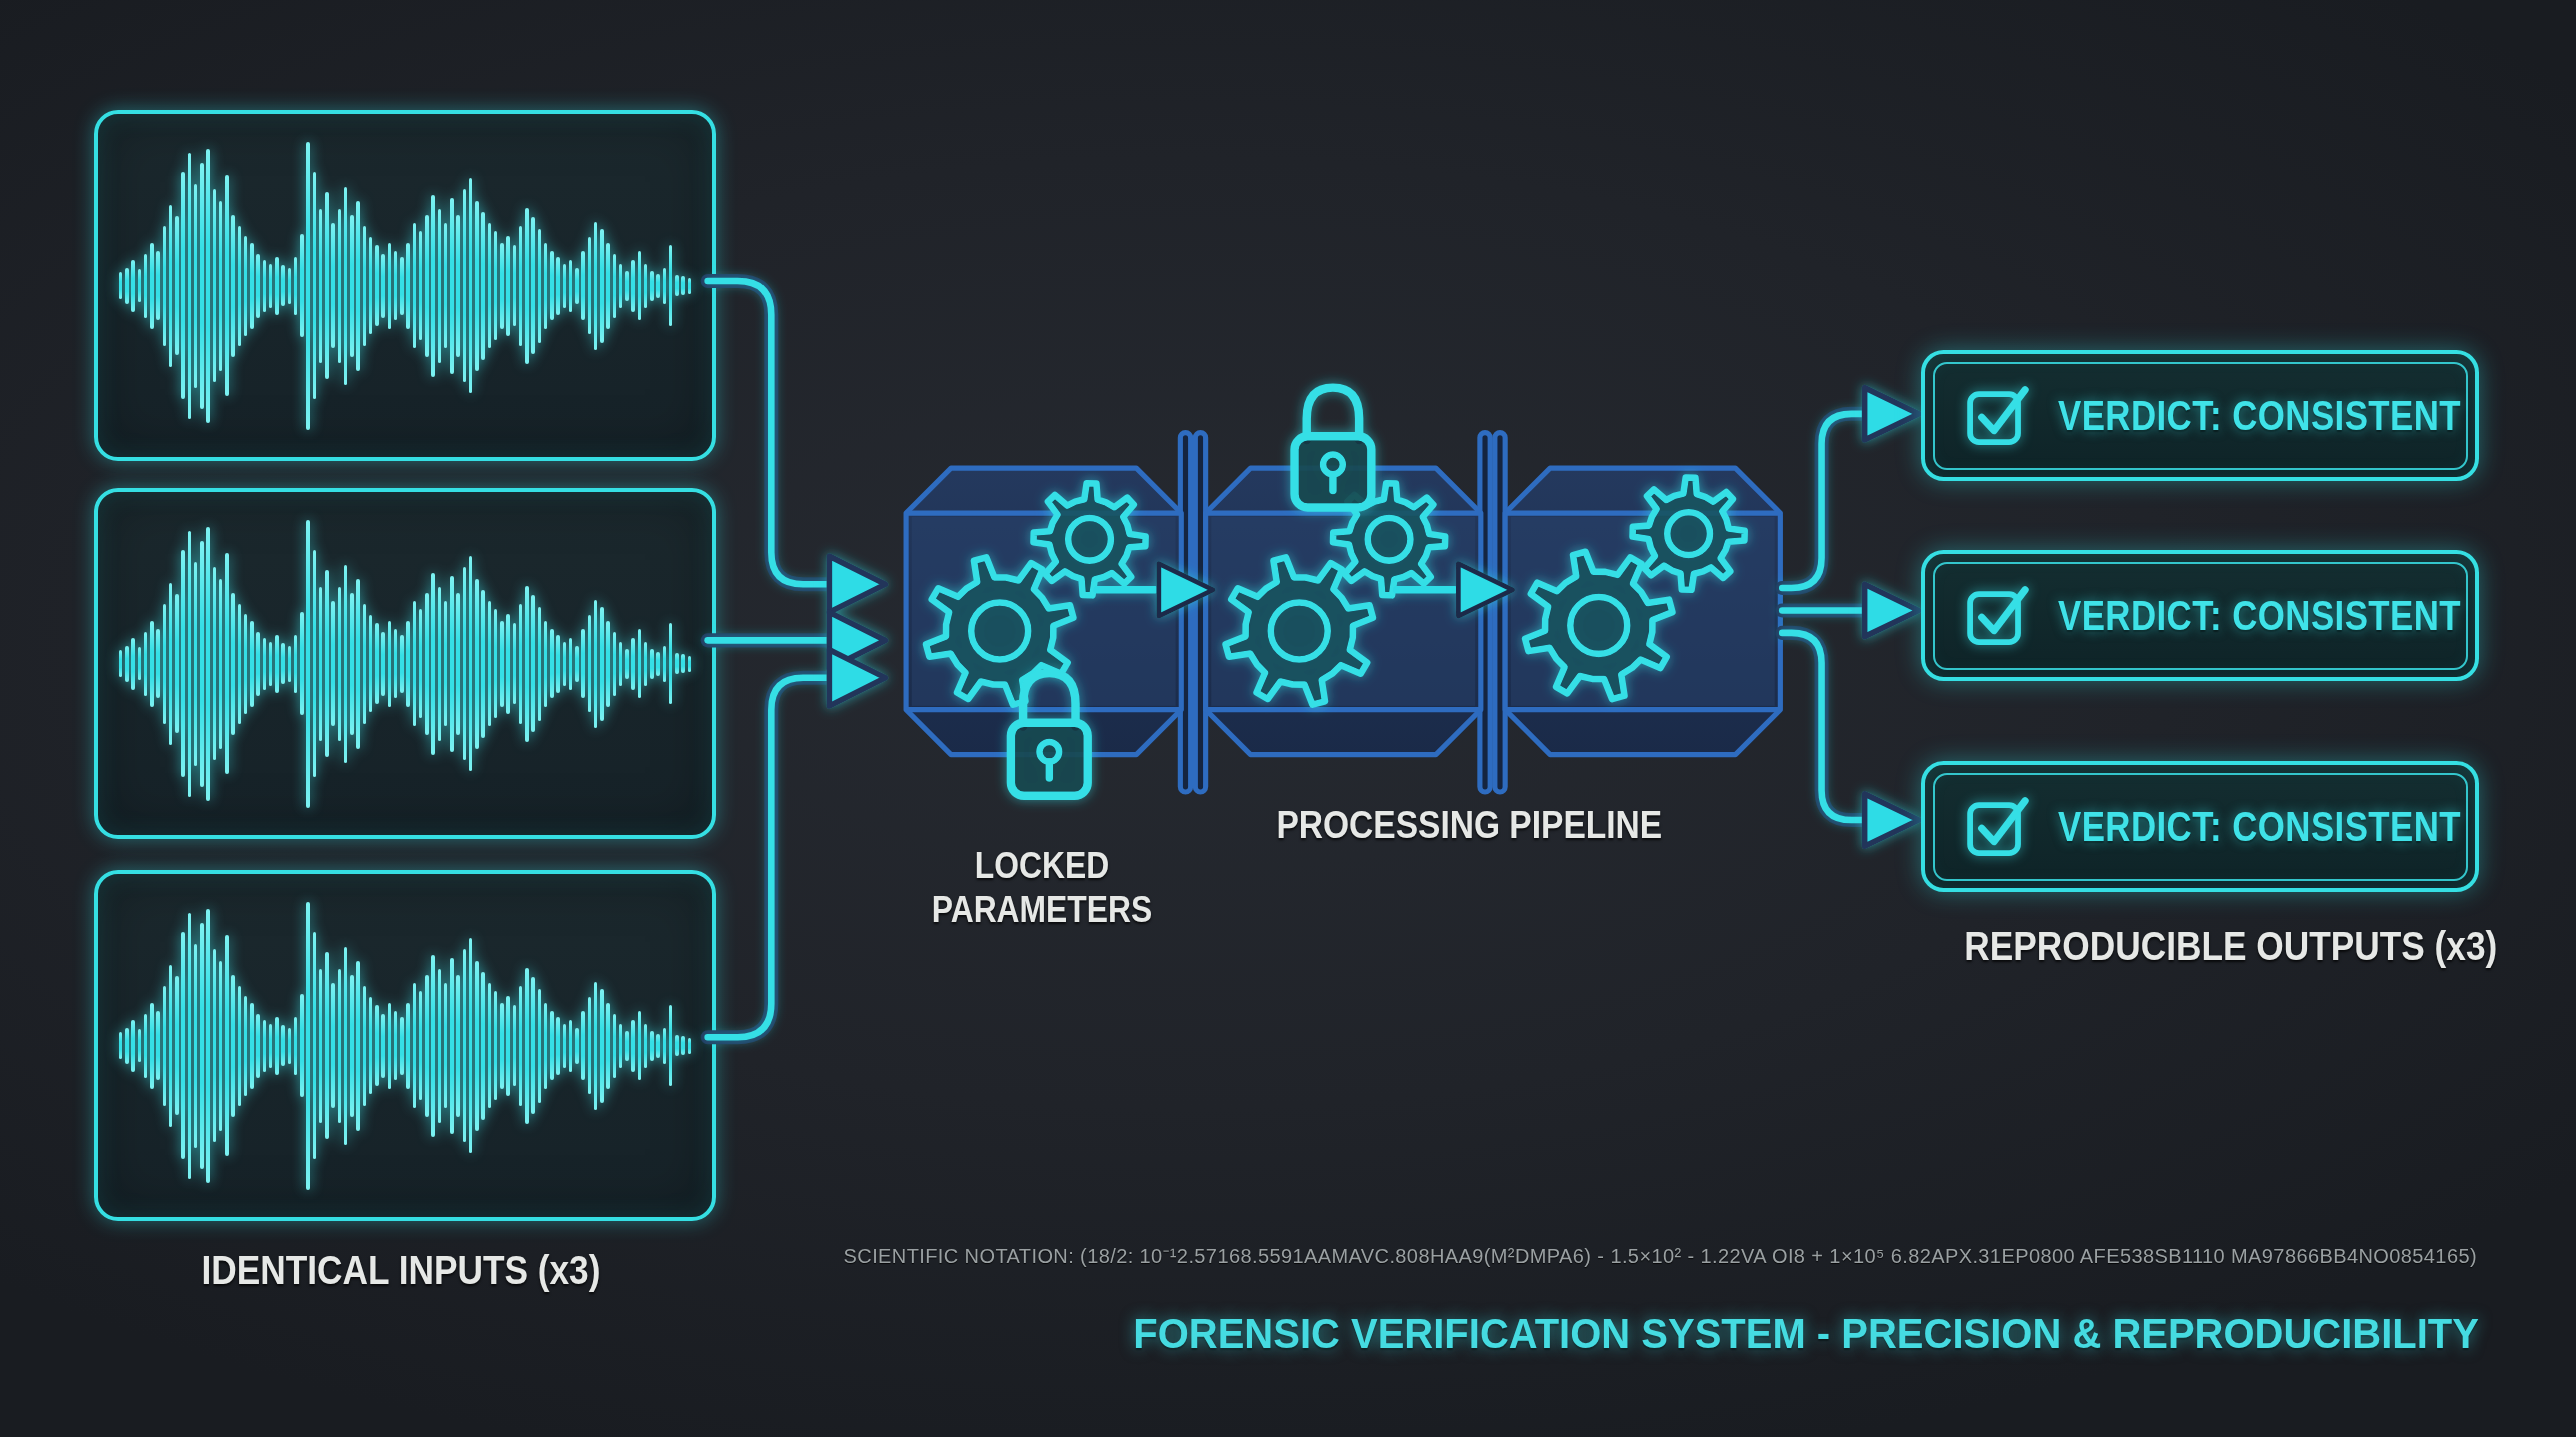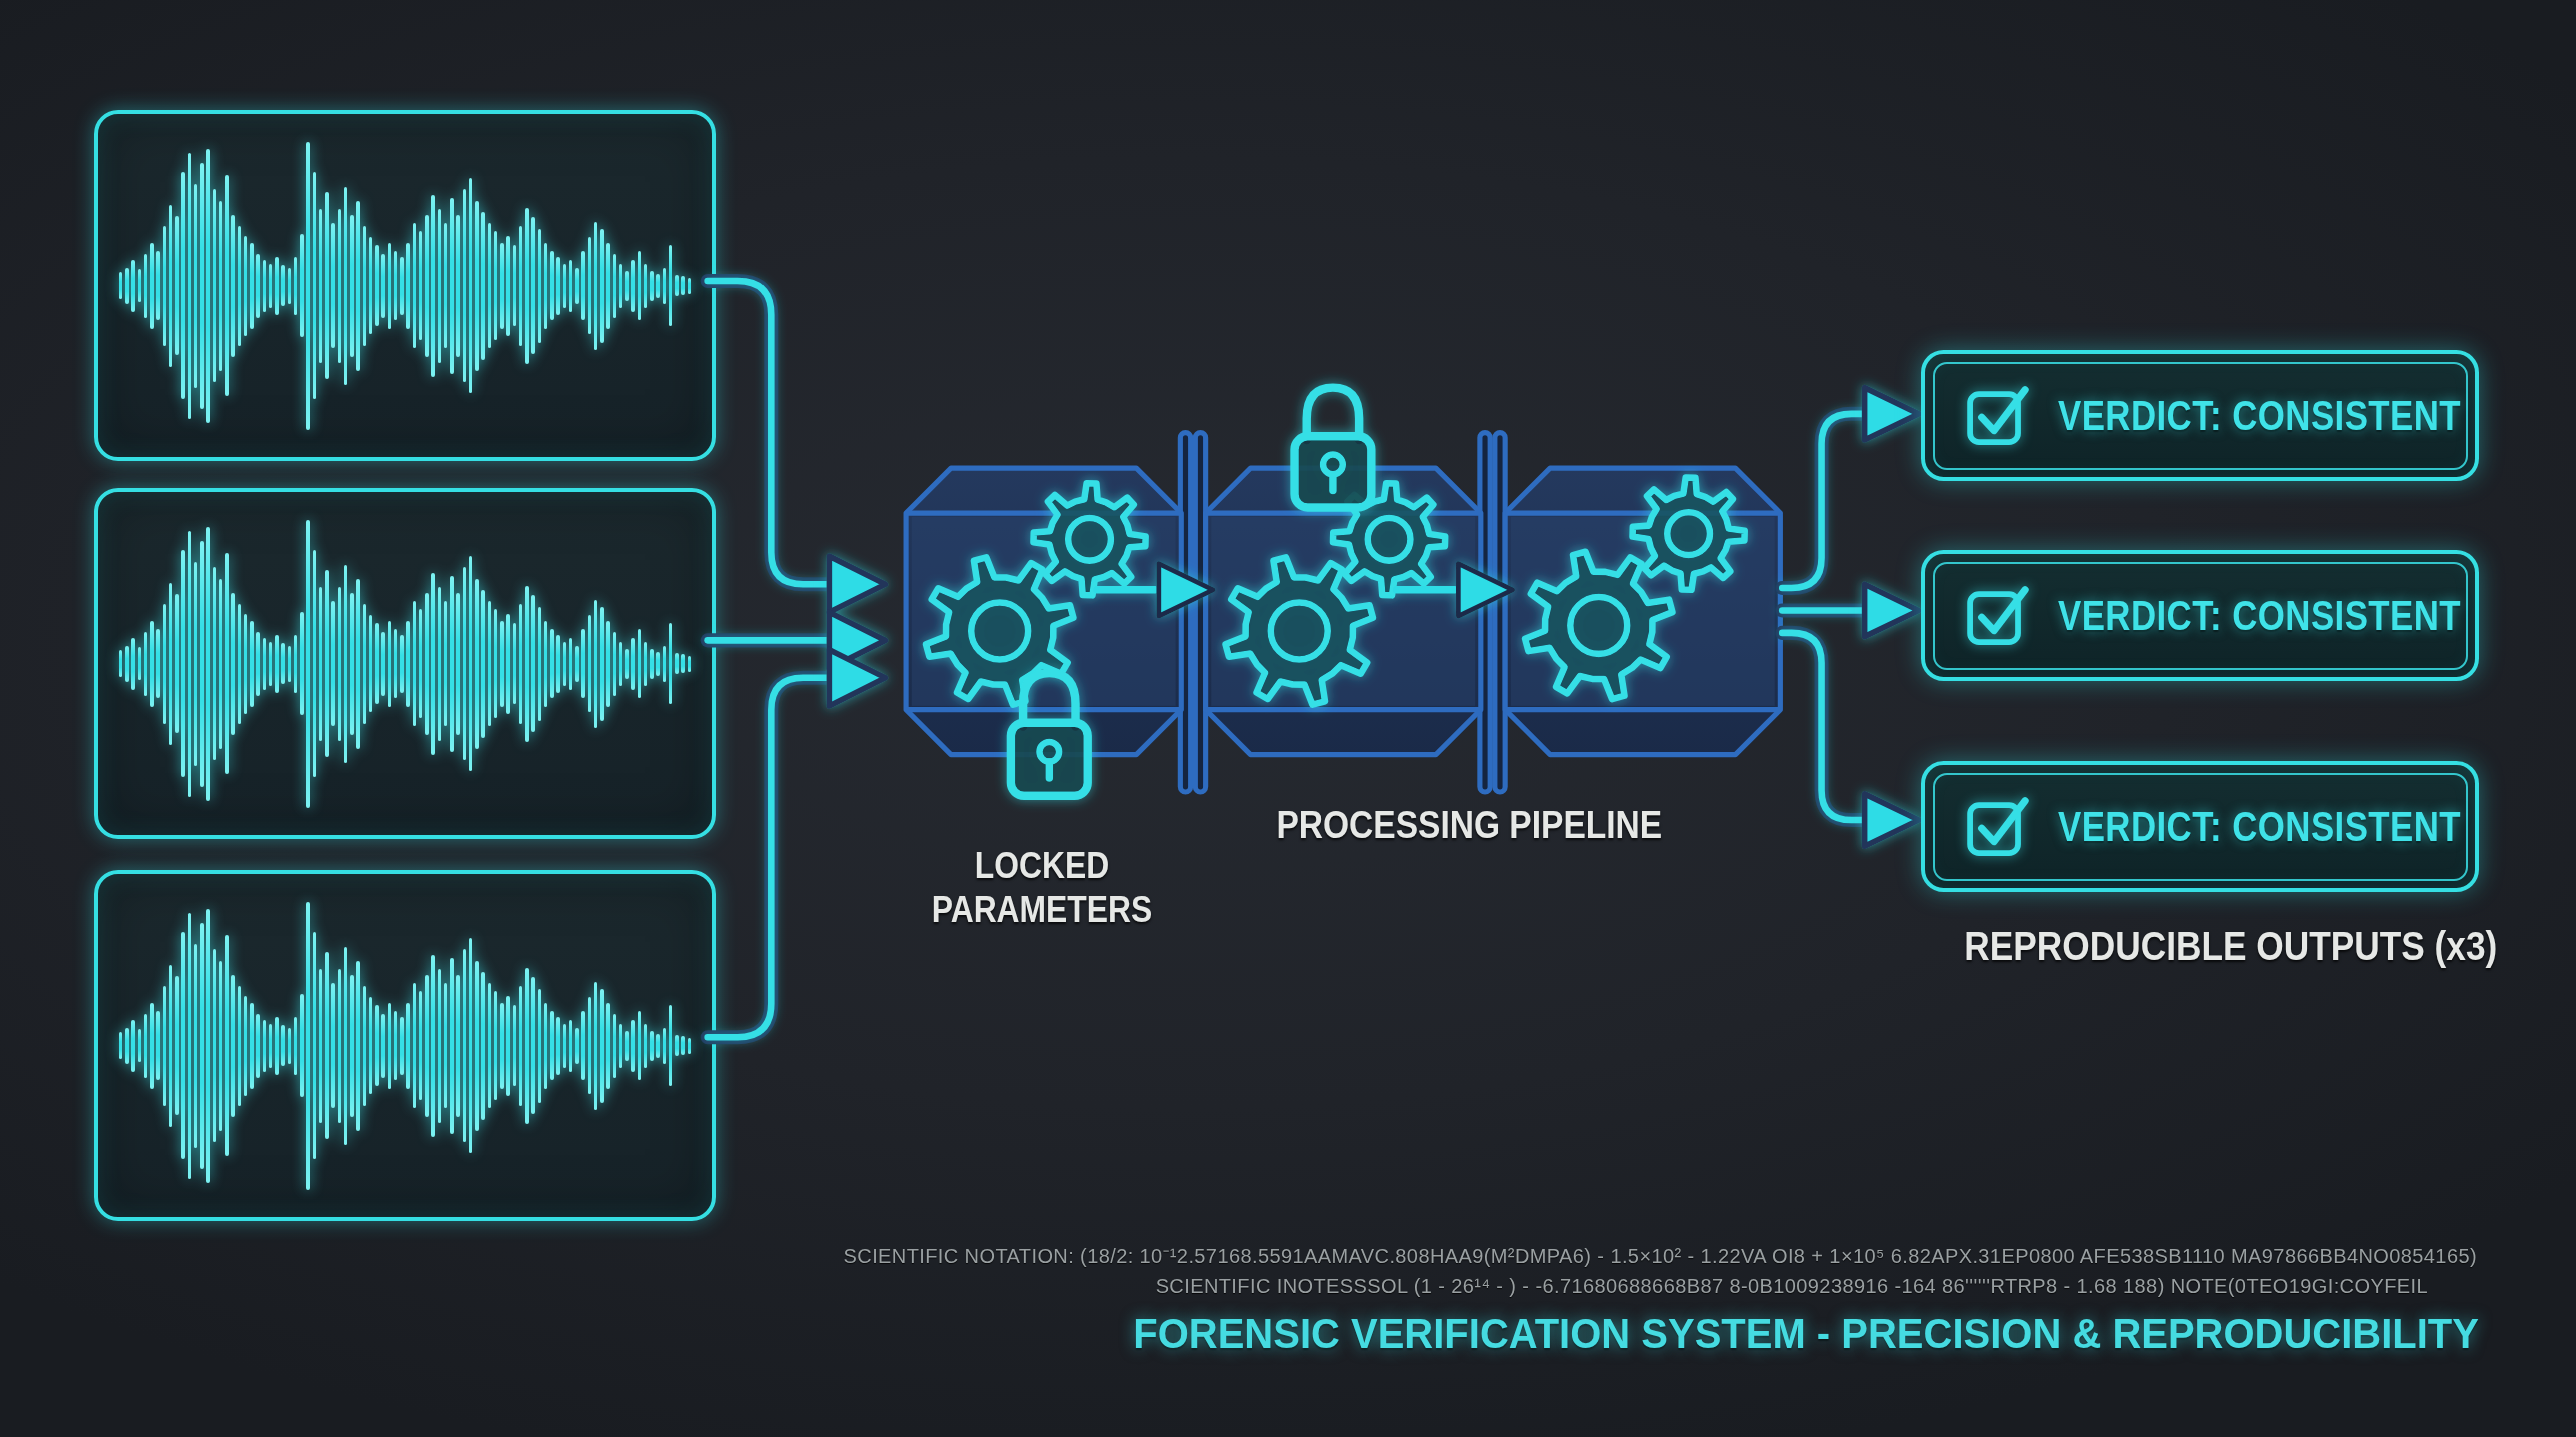--- a/index.html
+++ b/index.html
@@ -345,20 +345,23 @@
         <div class="wbar" style="height: 69px;"></div>
         <div class="wbar" style="height: 44px;"></div>
         <div class="wbar" style="height: 30px;"></div>
         <div class="wbar" style="height: 24px;"></div>
         <div class="wbar" style="height: 36px;"></div>
         <div class="wbar" style="height: 81px;"></div>
         <div class="wbar" style="height: 21.5px;"></div>
         <div class="wbar" style="height: 19px;"></div>
         <div class="wbar" style="height: 16px;"></div>
       </div>
+  </div>
+  <div class="lbl" style="left:94px;top:1247px;width:614px;font-size:41px">
+    <span class="cond" style="display:inline-block">IDENTICAL INPUTS (x3)</span>
   </div>
 
   <svg class="overlay" viewBox="0 0 2752 1536">
     <defs>
       <filter id="cyanGlow" x="-60%" y="-60%" width="220%" height="220%">
         <feDropShadow dx="0" dy="0" stdDeviation="6" flood-color="#2fe0e8" flood-opacity="0.55"></feDropShadow>
       </filter>
       <linearGradient id="segFill" x1="0" y1="0" x2="0" y2="1">
         <stop offset="0" stop-color="#24395e"></stop>
         <stop offset="1" stop-color="#1a2a48"></stop>
@@ -514,18 +517,17 @@
       </svg>
       <span class="verdict-text">VERDICT: CONSISTENT</span>
     </div>
   </div>
   <div class="lbl" style="left:1921px;top:923px;width:550px;font-size:41px">
     <span class="cond" style="display:inline-block">REPRODUCIBLE OUTPUTS (x3)</span>
   </div>
 
   <div class="fineprint">
     <div>SCIENTIFIC NOTATION: (18/2: 10⁻¹2.57168.5591AAMAVC.808HAA9(M²DMPA6) - 1.5×10² - 1.22VA OI8 + 1×10⁵ 6.82APX.31EP0800 AFE538SB1110 MA97866BB4NO0854165)</div>
-    <div class="fp2">SCIENTIFIC INOTESSSOL (1 - 26¹⁴ - ) - -6.71680688668B87 8-0B1009238916 -164 86''''''RTRP8 - 1.68 188) NOTE(0TEO19GI:COYFEIL</div>
   </div>
   <div class="footer-line">FORENSIC VERIFICATION SYSTEM - PRECISION &amp; REPRODUCIBILITY</div>
 
 </div>
 
 
 </body></html>

